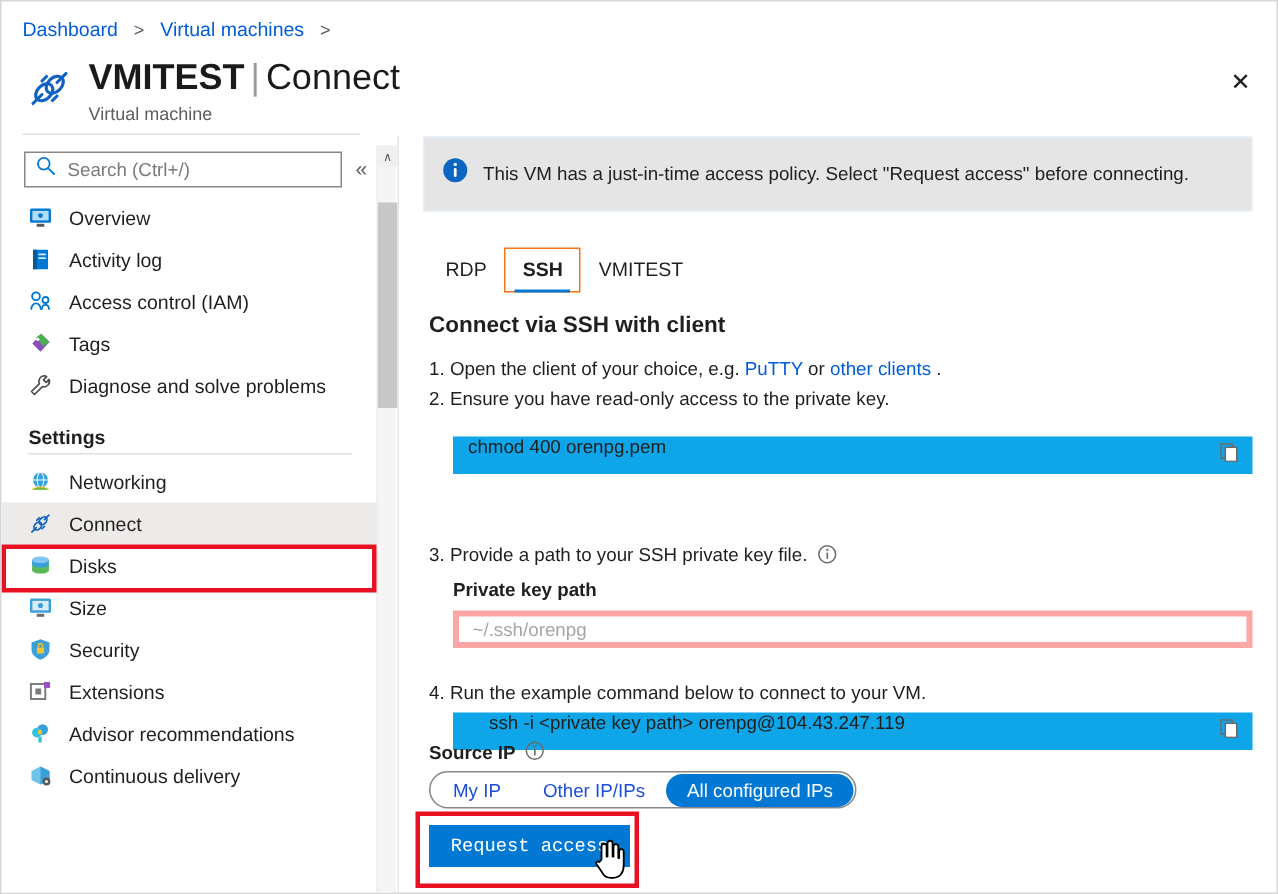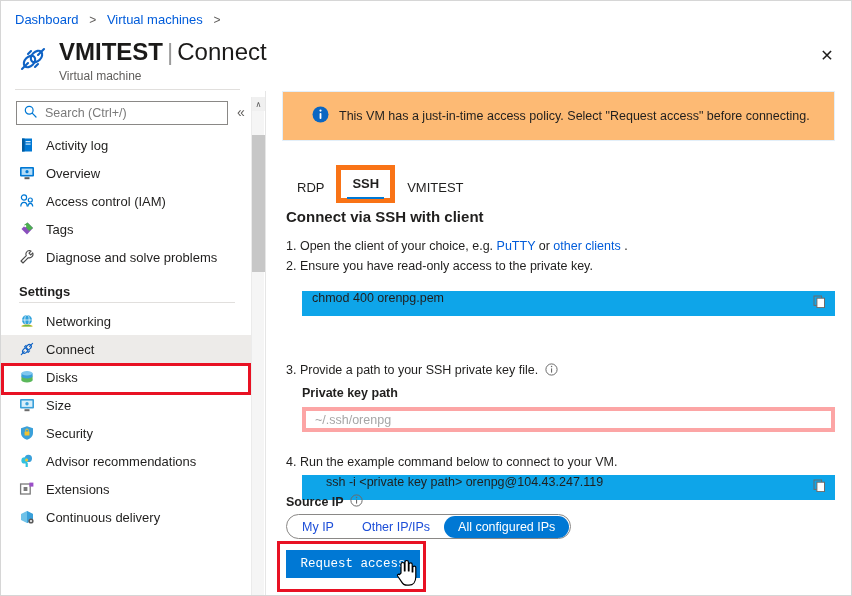--- a/index.html
+++ b/index.html
@@ -137,39 +137,39 @@
 
   
   .content {
     position: absolute; left: 281px; top: 90px;
     width: 556px; height: 506px;
   }
 
   .info-banner {
     position: absolute; left: 0; top: 0;
     width: 553px; height: 50px;
-    background: #fdba74; border: 1px solid #e3eff9;
+    background: #e5e5e5; border: 1px solid #e3eff9;
     display: flex; align-items: center;
-    padding-left: 29px;
+    padding-left: 12px;
   }
   .info-ico { flex: 0 0 auto; margin-right: 10px; }
   .info-text { font-size: 12.5px; color: #201f1e; }
 
   .tabs {
     position: absolute; left: 3px; top: 74px;
     display: flex; align-items: flex-end;
   }
   .tab {
     font-size: 13px; color: #201f1e;
     padding: 6px 11px 7px 11px;
     cursor: pointer; position: relative;
     background: transparent; border: 1px solid transparent;
   }
   .tab.active {
-    border: 5px solid #f97316;
+    border: 1px solid #f97316;
     font-weight: 600;
   }
   .tab.active::after {
     content: ""; position: absolute;
     left: 6px; right: 6px; bottom: -1px;
     height: 2px; background: #0078d4;
   }
 
   .sec-title {
     position: absolute; left: 4px; top: 117px;
@@ -312,39 +312,39 @@
       <input class="search-input" type="text" placeholder="Search (Ctrl+/)" style="">
     </div>
 
     <div class="collapse-btn">«</div>
 
     <div class="navlist">
 
       <div class="nav-item">
         <span class="nav-ico">
           <svg width="16" height="16" viewBox="0 0 16 16">
+            <rect x="1" y="2" width="14" height="9.5" rx="1" fill="#0078d4"></rect>
+            <rect x="2.6" y="3.6" width="10.8" height="6.3" fill="#b3dcf7"></rect>
+            <circle cx="8" cy="6.7" r="1.6" fill="#0078d4"></circle>
+            <rect x="5.5" y="12.2" width="5" height="2" fill="#5a5a5a"></rect>
+          </svg>
+        </span>
+        <span>Overview</span>
+      </div>
+
+      <div class="nav-item">
+        <span class="nav-ico">
+          <svg width="16" height="16" viewBox="0 0 16 16">
             <rect x="3" y="1.5" width="10" height="13" fill="#0078d4"></rect>
             <rect x="3" y="1.5" width="2.6" height="13" fill="#005a9e"></rect>
             <rect x="6.6" y="4" width="5" height="1.2" fill="#cfe8fa"></rect>
             <rect x="6.6" y="6.5" width="5" height="1.2" fill="#cfe8fa"></rect>
           </svg>
         </span>
         <span>Activity log</span>
-      </div>
-
-      <div class="nav-item">
-        <span class="nav-ico">
-          <svg width="16" height="16" viewBox="0 0 16 16">
-            <rect x="1" y="2" width="14" height="9.5" rx="1" fill="#0078d4"></rect>
-            <rect x="2.6" y="3.6" width="10.8" height="6.3" fill="#b3dcf7"></rect>
-            <circle cx="8" cy="6.7" r="1.6" fill="#0078d4"></circle>
-            <rect x="5.5" y="12.2" width="5" height="2" fill="#5a5a5a"></rect>
-          </svg>
-        </span>
-        <span>Overview</span>
       </div>
 
       <div class="nav-item">
         <span class="nav-ico">
           <svg width="16" height="16" viewBox="0 0 16 16">
             <circle cx="5" cy="4.5" r="2.6" fill="none" stroke="#0078d4" stroke-width="1.2"></circle>
             <path d="M1.8 13.5c0-2.6 1.5-4.2 3.2-4.2s3.2 1.6 3.2 4.2" fill="none" stroke="#0078d4" stroke-width="1.2"></path>
             <circle cx="11.3" cy="7" r="2" fill="none" stroke="#0078d4" stroke-width="1.2"></circle>
             <path d="M8.9 13.5c0-2 1.1-3.2 2.4-3.2s2.4 1.2 2.4 3.2" fill="none" stroke="#0078d4" stroke-width="1.2"></path>
           </svg>
@@ -436,38 +436,38 @@
             <rect x="5.6" y="6.6" width="4.8" height="4" rx="0.6" fill="#f2c230"></rect>
             <path d="M6.6 6.6V5.4a1.4 1.4 0 0 1 2.8 0v1.2" fill="none" stroke="#f2c230" stroke-width="1"></path>
           </svg>
         </span>
         <span>Security</span>
       </div>
 
       <div class="nav-item">
         <span class="nav-ico">
           <svg width="16" height="16" viewBox="0 0 16 16">
+            <rect x="1.6" y="3" width="9.6" height="10" fill="none" stroke="#7a7a7a" stroke-width="1.3"></rect>
+            <rect x="4.6" y="6" width="3.8" height="4" fill="#7a7a7a"></rect>
+            <rect x="10.4" y="1.6" width="4" height="4" fill="#9b4fc8"></rect>
+          </svg>
+        </span>
+        <span>Extensions</span>
+      </div>
+
+      <div class="nav-item">
+        <span class="nav-ico">
+          <svg width="16" height="16" viewBox="0 0 16 16">
             <circle cx="9.4" cy="5.4" r="3.6" fill="#3aa0da"></circle>
             <circle cx="5.6" cy="7.4" r="3.2" fill="#31c1e0"></circle>
             <circle cx="7.6" cy="7" r="1.5" fill="#f2c230"></circle>
             <rect x="6.6" y="10" width="2.2" height="4" fill="#31c1e0"></rect>
           </svg>
         </span>
         <span>Advisor recommendations</span>
-      </div>
-
-      <div class="nav-item">
-        <span class="nav-ico">
-          <svg width="16" height="16" viewBox="0 0 16 16">
-            <rect x="1.6" y="3" width="9.6" height="10" fill="none" stroke="#7a7a7a" stroke-width="1.3"></rect>
-            <rect x="4.6" y="6" width="3.8" height="4" fill="#7a7a7a"></rect>
-            <rect x="10.4" y="1.6" width="4" height="4" fill="#9b4fc8"></rect>
-          </svg>
-        </span>
-        <span>Extensions</span>
       </div>
 
       <div class="nav-item">
         <span class="nav-ico">
           <svg width="16" height="16" viewBox="0 0 16 16">
             <path d="M2 5 L8 2 L14 5 V11 L8 14 L2 11 Z" fill="#6fc2e8"></path>
             <path d="M8 2 L14 5 V11 L8 14 Z" fill="#3aa0da"></path>
             <circle cx="12" cy="12" r="2.6" fill="#5a5a5a"></circle>
             <circle cx="12" cy="12" r="1" fill="#fff"></circle>
           </svg>

